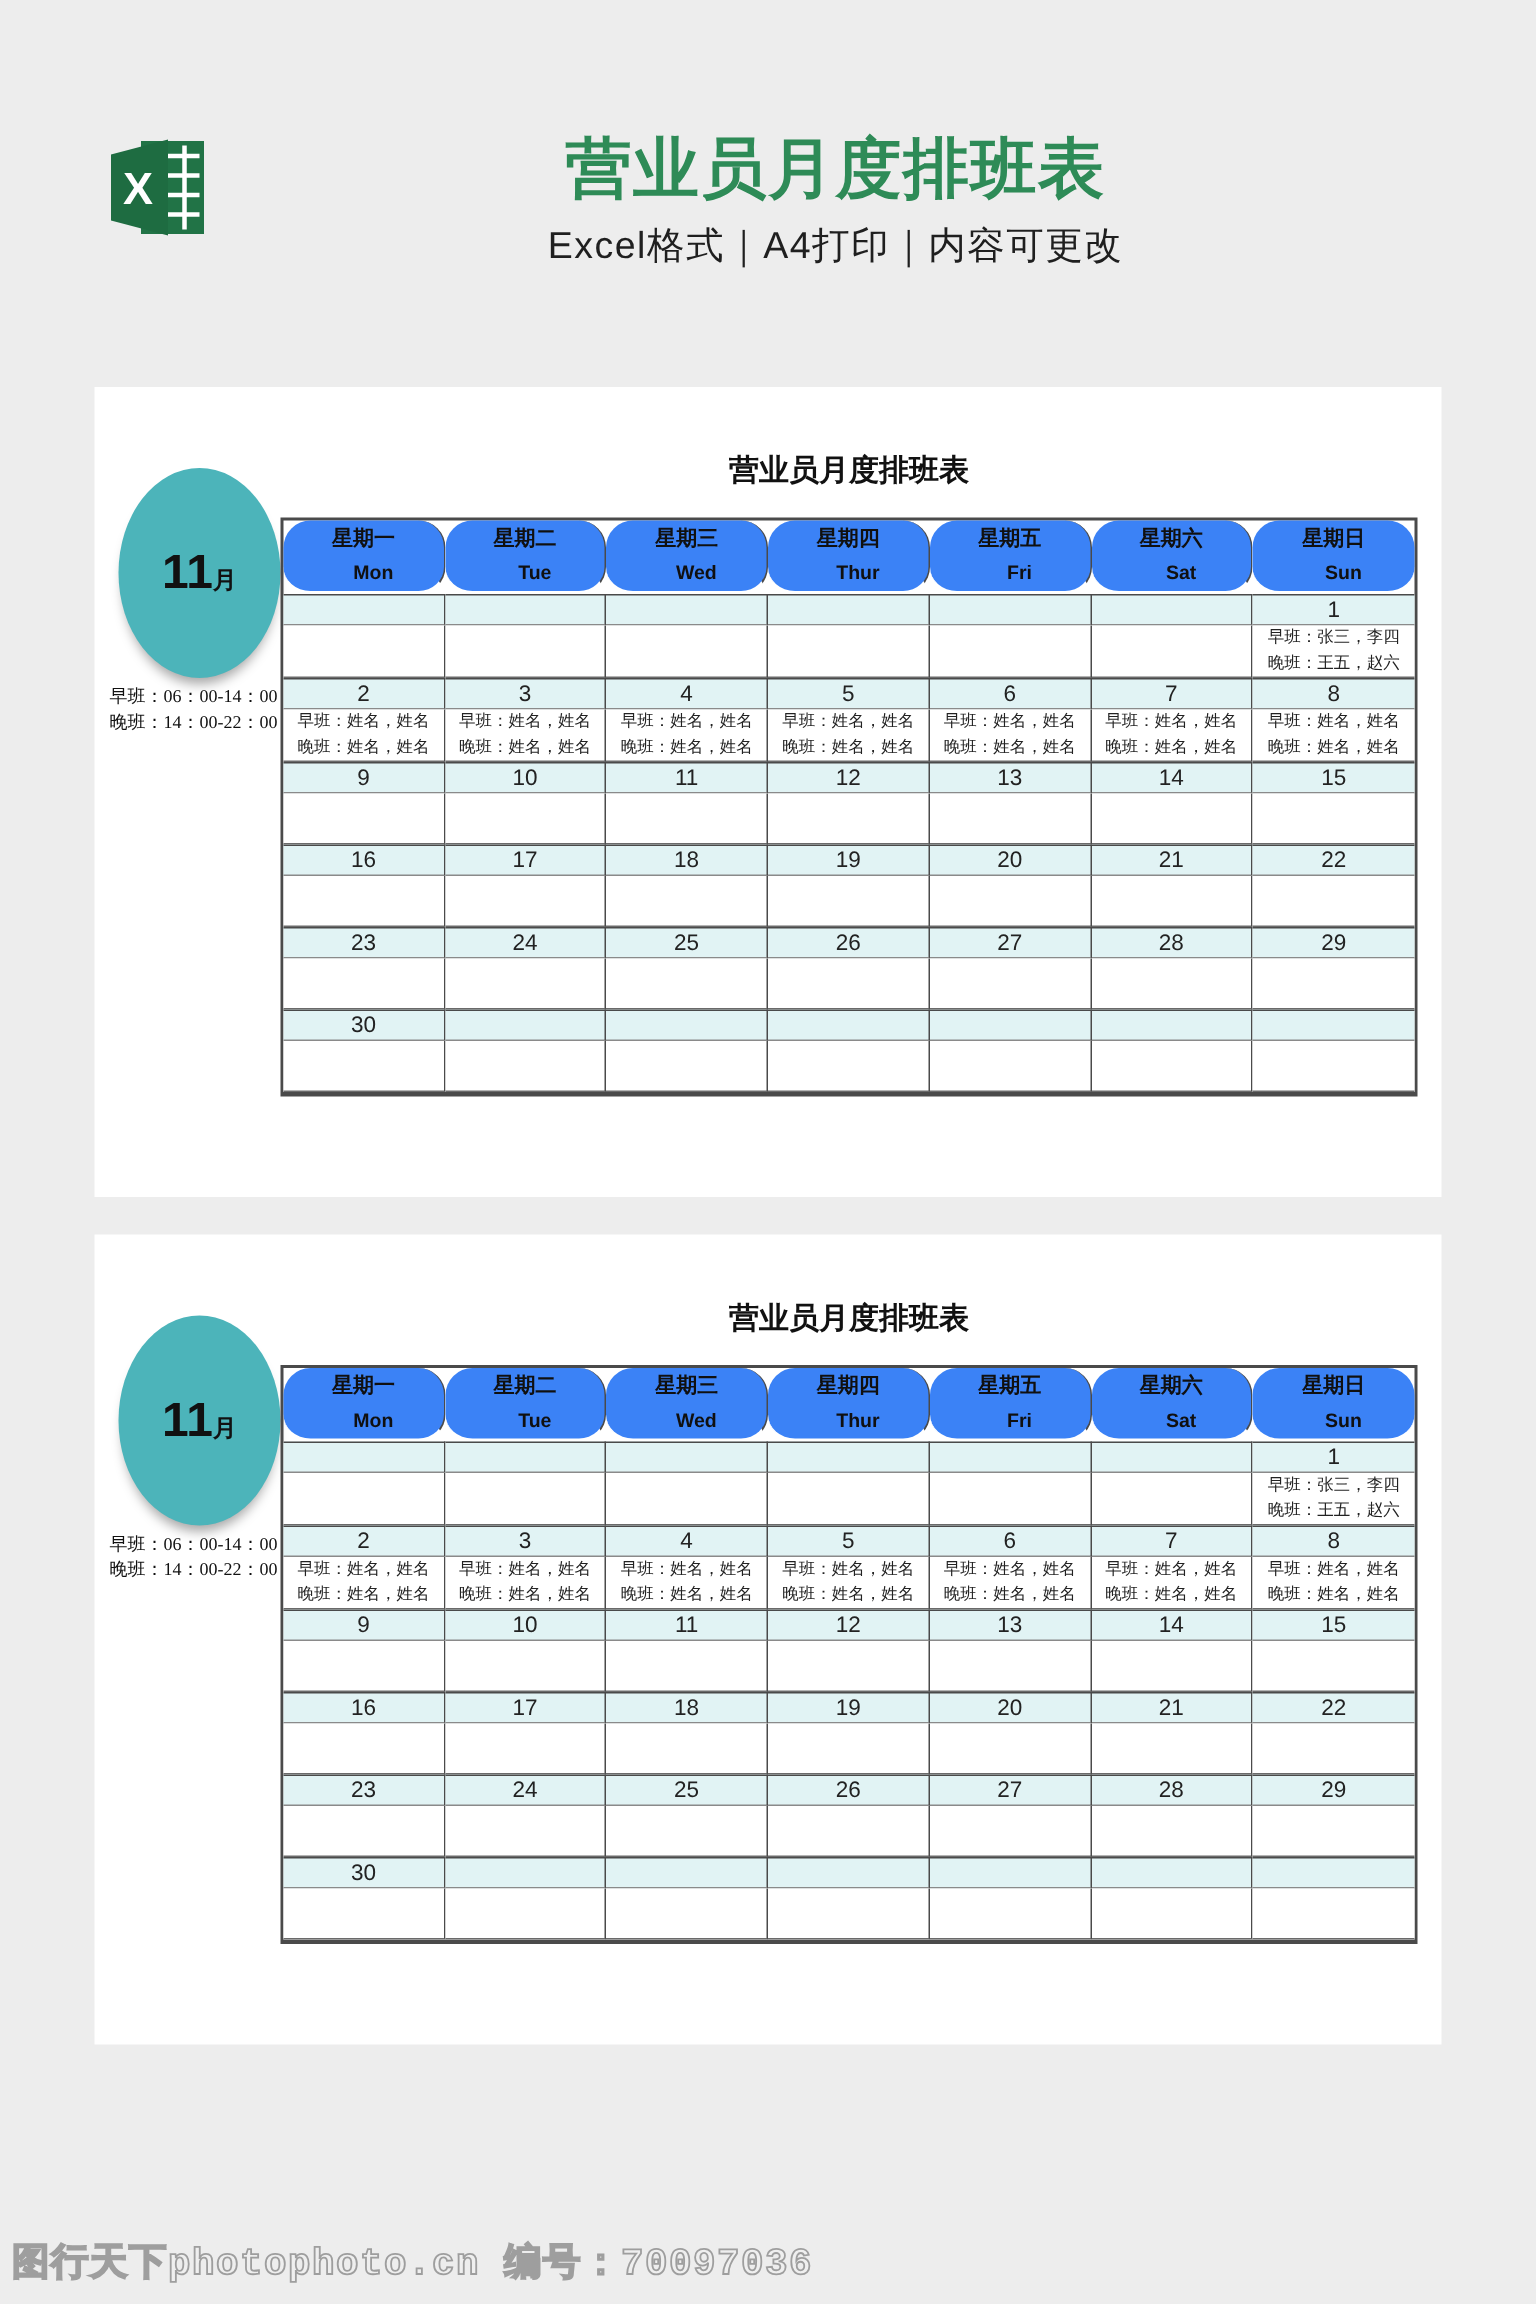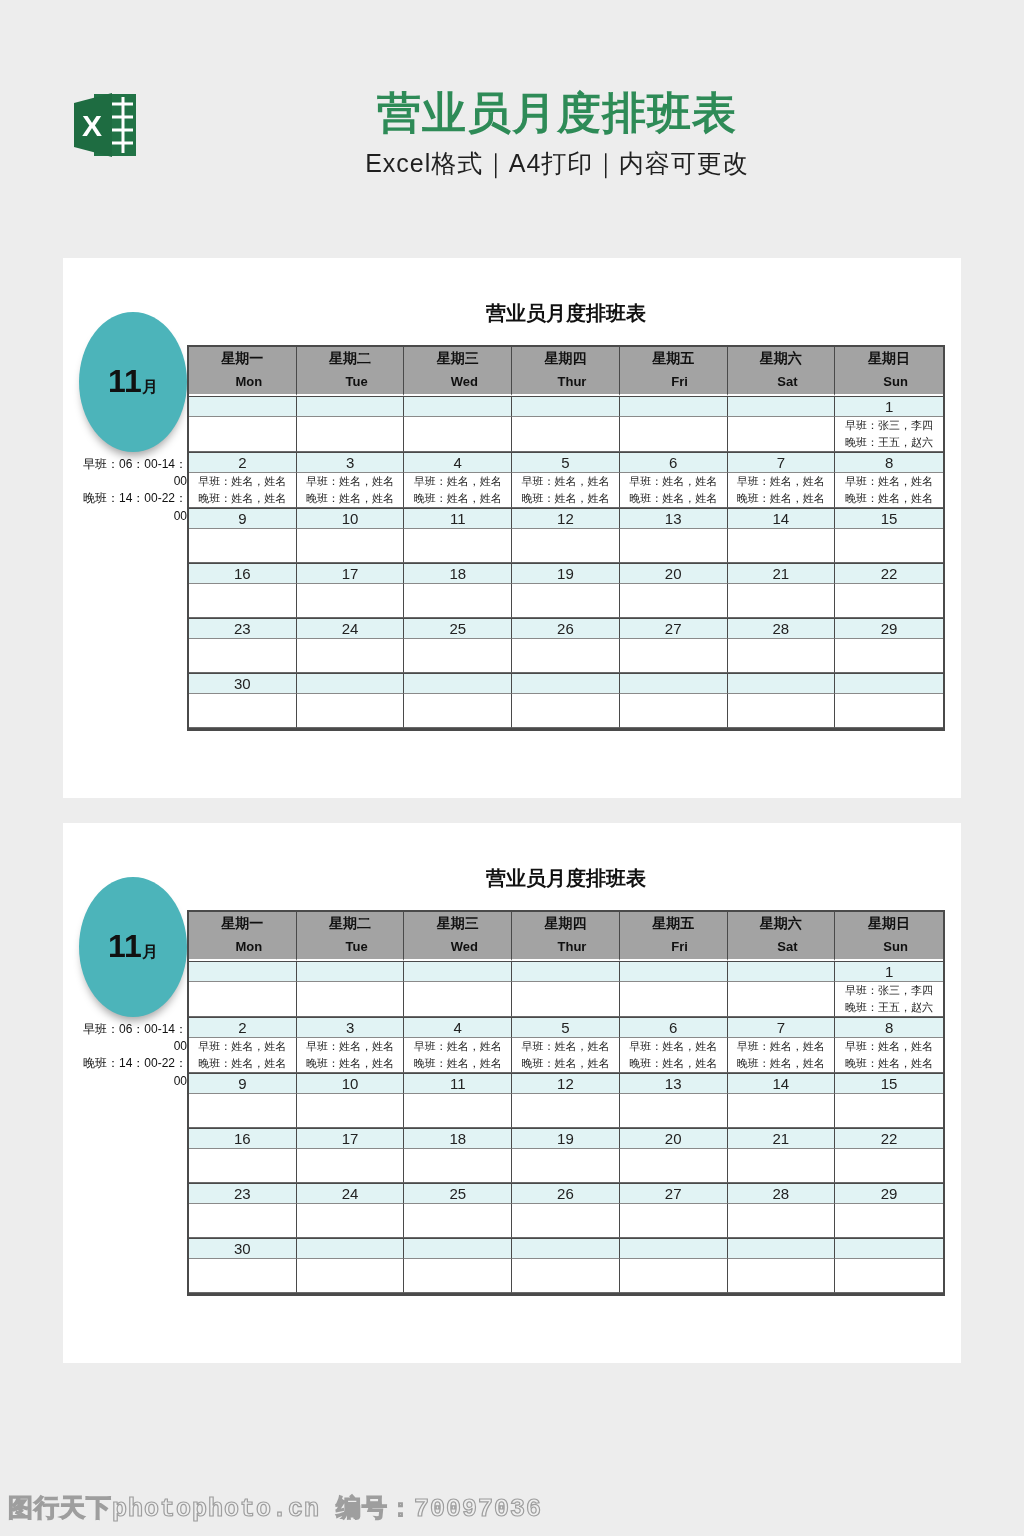--- a/index.html
+++ b/index.html
@@ -30,33 +30,33 @@
   .month-circle {
     position:absolute; left:16px; top:54px; width:108px; height:140px;
     background:#4cb4ba; border-radius:50%;
     box-shadow:0 7px 8px -3px rgba(0,0,0,.35);
     display:flex; align-items:center; justify-content:center; color:#111;
   }
   .month-num { font-size:32px; font-weight:700; }
   .month-suffix { font-size:16px; font-weight:700; margin-top:12px; }
   .legend {
     position:absolute; left:10px; top:198px; width:114px;
-    text-align:right; font-size:12px; color:#111; line-height:1.45;
+    text-align:left; font-size:12px; color:#111; line-height:1.45;font-family:Liberation Serif, serif;
   }
   
   .cal-wrap { position:absolute; left:124px; top:87px; }
   table.cal {
     width:758px; table-layout:fixed;
     border-collapse:separate; border-spacing:0;
     border:2px solid #4a4a4a; border-bottom-width:3px;
   }
   table.cal th {
-    background:#a3a3a3; height:47px; padding:3px 0 5px;
+    background:#3b82f6; height:47px; padding:3px 0 5px;
     border-right:1px solid #4a4a4a; border-bottom:2px solid #ffffff;
-    color:#101010; vertical-align:middle;
+    color:#101010; vertical-align:middle;border-radius:18px;
   }
   table.cal th:last-child { border-right:none; }
   table.cal th .zh { font-size:14px; font-weight:700; }
   table.cal th .en { font-size:13px; font-weight:700; margin-top:6px;padding-left:13px; }
   table.cal td {
     border-right:1px solid #4a4a4a; border-bottom:1px solid #6a6a6a;
     text-align:center; vertical-align:middle; overflow:hidden;
   }
   table.cal td:last-child { border-right:none; }
   tr.date-row td {

